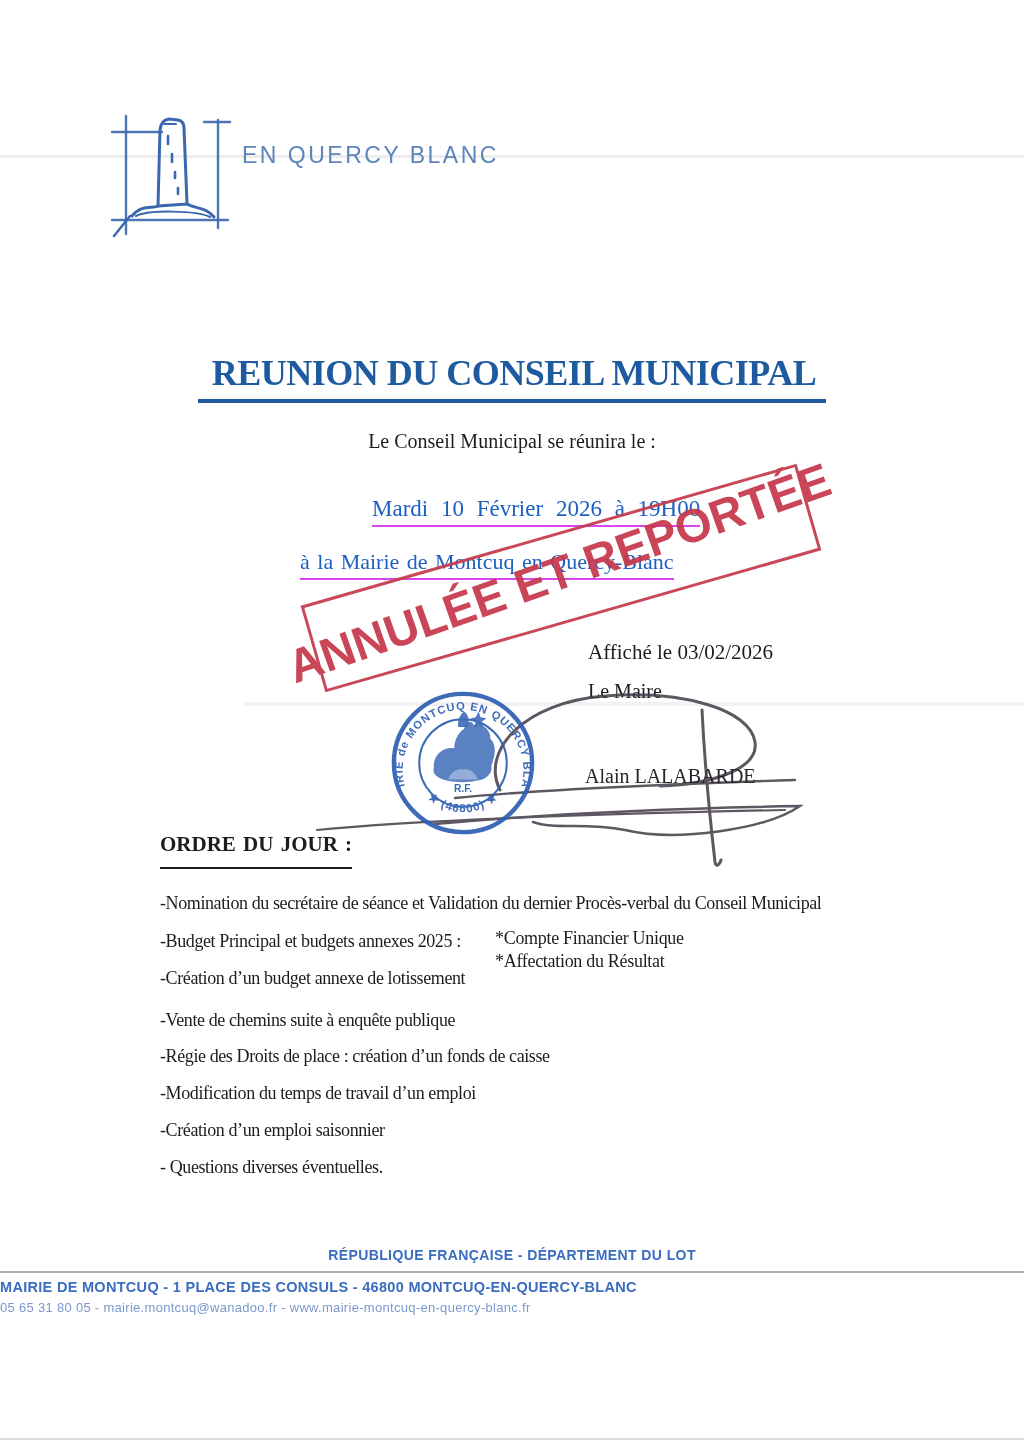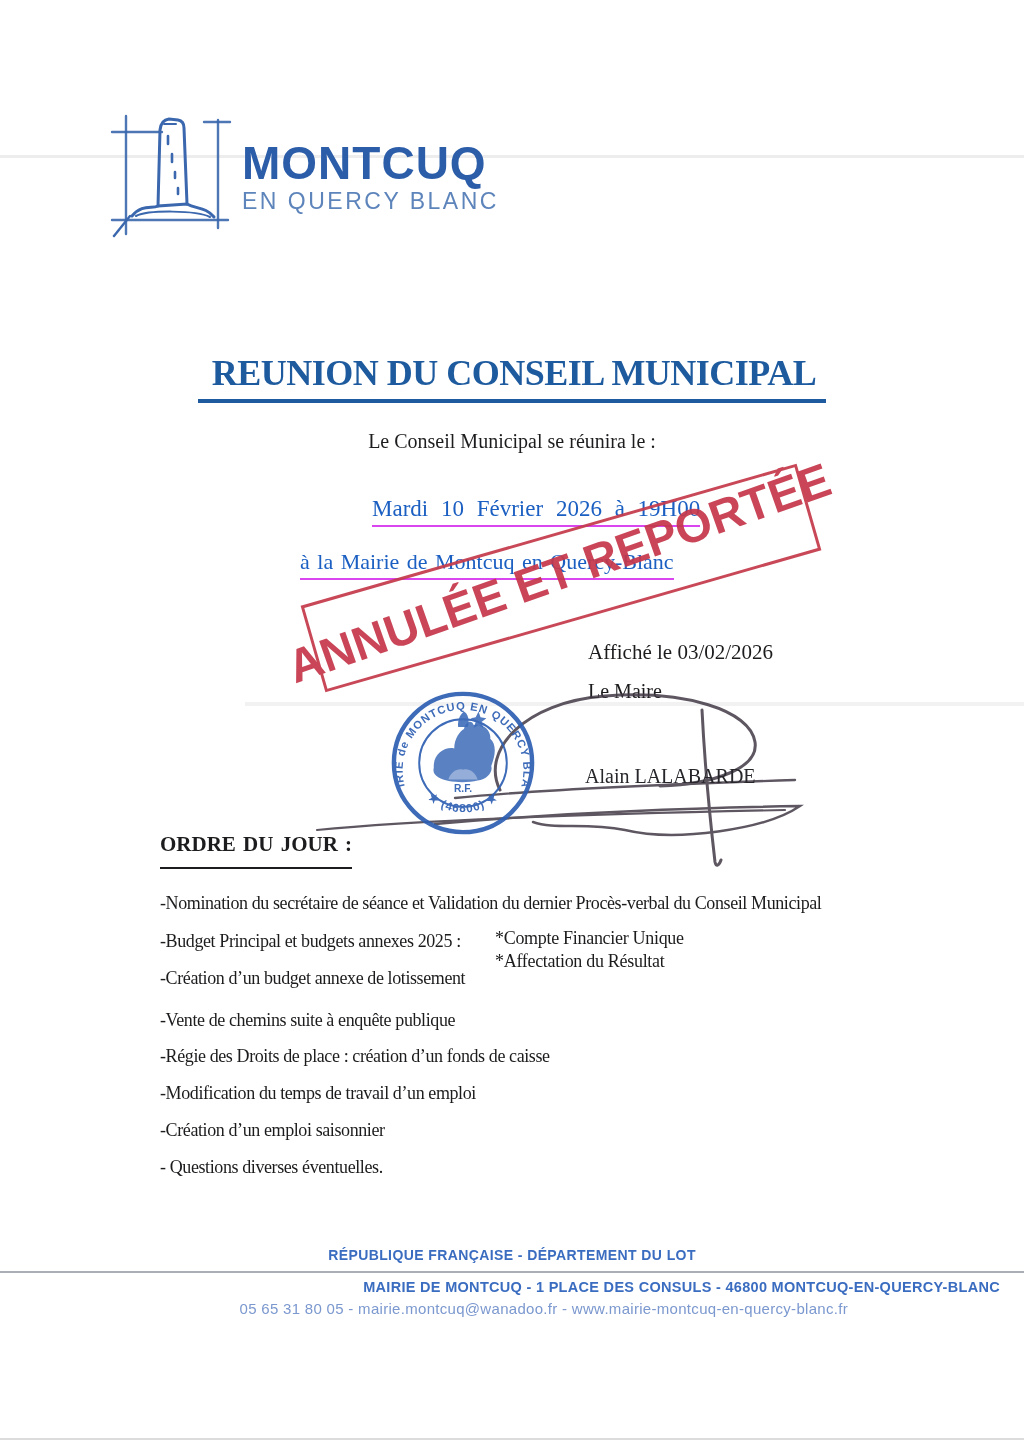--- a/index.html
+++ b/index.html
@@ -60,24 +60,24 @@
   .agenda-item{position:absolute;left:160px;font-size:18px;letter-spacing:-0.4px;white-space:nowrap;}
   .subitem{position:absolute;left:495px;font-size:18px;font-weight:500;letter-spacing:-0.3px;}
   .i0{top:893px;} .i1{top:931px;} .s0{top:928px;} .s1{top:951px;}
   .i2{top:968px;} .i3{top:1010px;} .i4{top:1046px;} .i5{top:1083px;}
   .i6{top:1120px;} .i7{top:1157px;}
 
   
   .footer-line1{position:absolute;left:0;top:1247px;width:1024px;text-align:center;
     font-family:"Liberation Sans",sans-serif;font-weight:bold;font-size:14px;color:#3a6cc0;letter-spacing:0.4px;}
   .footer-rule{position:absolute;left:0;top:1271px;width:1024px;height:2px;background:#8f949c;opacity:0.75;}
-  .footer-line2{position:absolute;left:0;top:1279px;width:1000px;text-align:right;
+  .footer-line2{position:absolute;left:0;top:1279px;width:1000px;text-align:left;
     font-family:"Liberation Sans",sans-serif;font-weight:bold;font-size:14.5px;color:#3a6cc0;letter-spacing:0.3px;}
-  .footer-line3{position:absolute;left:0;top:1300px;width:848px;text-align:right;
-    font-family:"Liberation Sans",sans-serif;font-size:15px;color:#7b98cf;letter-spacing:0.3px;}
+  .footer-line3{position:absolute;left:0;top:1300px;width:848px;text-align:left;
+    font-family:"Liberation Sans",sans-serif;font-size:13px;color:#7b98cf;letter-spacing:0.3px;}
 </style>
 </head>
 <body>
 
 <div class="page">
 
   <div class="artifact a1"></div>
   <div class="artifact a2"></div>
   <div class="artifact a3"></div>
 
@@ -89,21 +89,20 @@
       <path d="M106,10 V118" opacity="0.9"></path>
       <path d="M0,110 H116" opacity="0.9"></path>
       <path d="M2,126 L18,106"></path>
       <path d="M46,96 L48,20 Q49,10 57,9 L66,10 Q72,11 72,18 L75,94" stroke-width="3"></path>
       <path d="M20,106 C30,94 40,99 46,96 L75,94 C84,99 94,97 102,107" stroke-width="3"></path>
       <path d="M24,106 C36,100 84,100 98,107" stroke-width="2"></path>
       <path d="M56,26 v8 M60,44 v8 M63,62 v6 M66,78 v6" stroke-width="2.6"></path>
       <path d="M52,14 h12" stroke-width="2"></path>
     </svg>
     <div class="logo-text">
-      <div class="logo-title">MONTCUQ</div>
       <div class="logo-sub">EN QUERCY BLANC</div>
     </div>
   </div>
 
   <div class="title-wrap">
     <span class="doc-title">REUNION DU CONSEIL MUNICIPAL</span>
   </div>
 
   <div class="intro-wrap">
     <span class="intro">Le Conseil Municipal se réunira le :</span>

